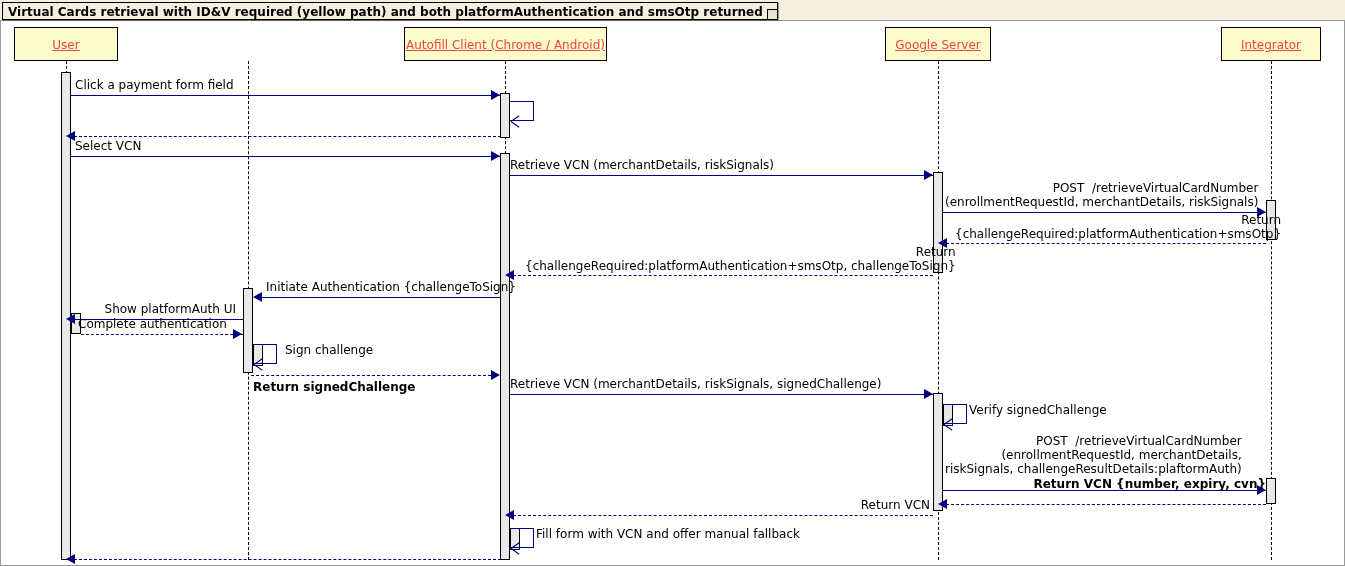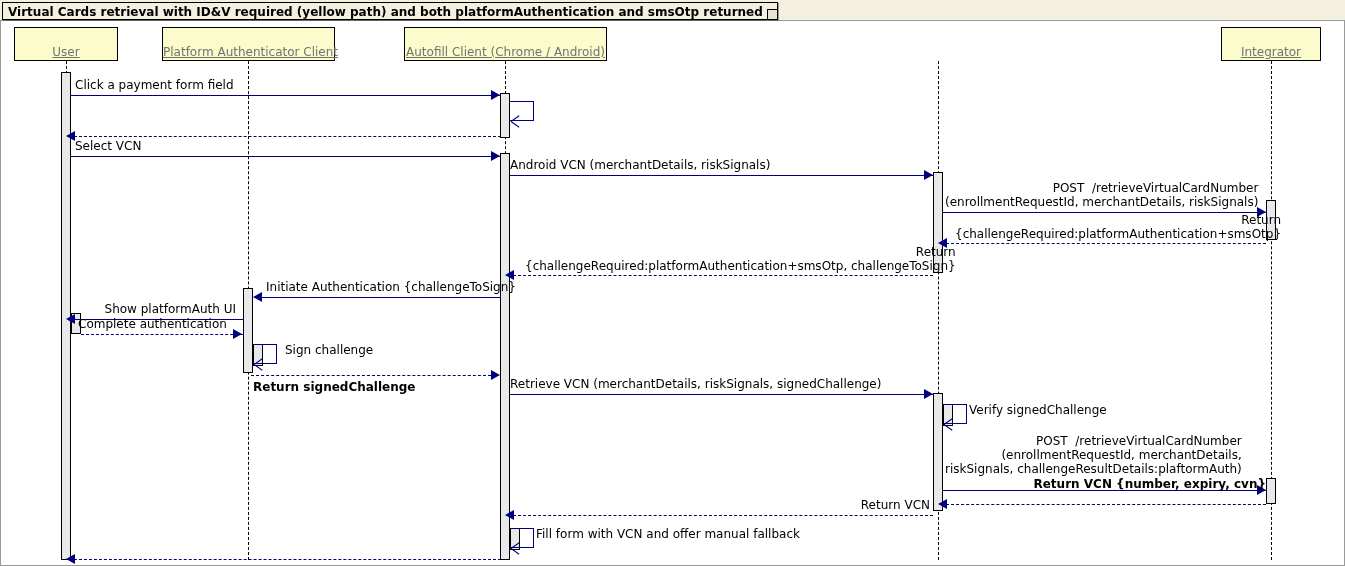--- a/index.html
+++ b/index.html
@@ -15,22 +15,22 @@
       background:#f3f0e0;border:1px solid #000;box-sizing:border-box;
       padding:1px 14px 1px 5px;font-size:12px;font-weight:bold;color:#000;
       white-space:nowrap;line-height:16px;
       box-shadow:1px 1px 0 rgba(0,0,0,0.35);}
   .frame-tab .fold{position:absolute;right:0;bottom:0;width:9px;height:9px;
       border-left:1px solid #000;border-top:1px solid #000;background:#e7e3cf;}
 
   
   .participant{position:absolute;background:#fbfbcc;border:1px solid #000;
       box-sizing:border-box;text-align:center;}
-  .participant span{display:inline-block;font-size:12px;color:#737373;
-      text-decoration:underline;line-height:14px;margin-top:17px;white-space:nowrap;}
+  .participant span{display:inline-block;font-size:12px;color:#ef4444;
+      text-decoration:underline;line-height:14px;margin-top:10px;white-space:nowrap;}
 
   
   .lifeline{position:absolute;width:0;border-left:1px dashed #000;}
 
   
   .activation{position:absolute;width:10px;background:#e8e8e8;
       border:1px solid #000;box-sizing:border-box;}
 
   
   .msg{position:absolute;height:0;border-top:1px solid #00007f;}
@@ -63,25 +63,25 @@
   <div class="frame-border"></div>
   <div class="frame-head"></div>
   <div class="frame-tab">
     <span>Virtual Cards retrieval with ID&amp;V required (yellow path) and both platformAuthentication and smsOtp returned</span>
     <span class="fold"></span>
   </div>
 
   <div class="participant" style="left:14px;top:27px;width:104px;height:34px;">
     <span>User</span>
   </div>
-  <div class="participant" style="left:162px;top:27px;width:173px;height:34px;">
-    <span>Platform Authenticator Client</span>
-  </div>
   <div class="participant" style="left:404px;top:27px;width:203px;height:34px;">
     <span>Autofill Client (Chrome / Android)</span>
+  </div>
+  <div class="participant" style="left:885px;top:27px;width:106px;height:34px;">
+    <span>Google Server</span>
   </div>
   <div class="participant" style="left:1221px;top:27px;width:100px;height:34px;">
     <span>Integrator</span>
   </div>
 
   <div class="lifeline" style="left:66px;top:61px;height:499px;"></div>
   <div class="lifeline" style="left:248px;top:61px;height:499px;"></div>
   <div class="lifeline" style="left:505px;top:61px;height:499px;"></div>
   <div class="lifeline" style="left:938px;top:61px;height:499px;"></div>
   <div class="lifeline" style="left:1271px;top:61px;height:499px;"></div>
@@ -110,21 +110,21 @@
   <div class="selfloop" style="left:510px;top:101px;width:24px;height:20px;"></div>
   <div class="selfarrow" style="left:511px;top:117px;"></div>
 
   <div class="msg dashed" style="left:74px;top:136px;width:427px;"></div>
   <div class="arrow left" style="left:66px;top:131px;"></div>
 
   <div class="label" style="left:75px;top:139px;">Select VCN</div>
   <div class="msg" style="left:71px;top:156px;width:430px;"></div>
   <div class="arrow right" style="left:491px;top:151px;"></div>
 
-  <div class="label" style="left:510px;top:158px;">Android VCN (merchantDetails, riskSignals)</div>
+  <div class="label" style="left:510px;top:158px;">Retrieve VCN (merchantDetails, riskSignals)</div>
   <div class="msg" style="left:510px;top:175px;width:424px;"></div>
   <div class="arrow right" style="left:924px;top:170px;"></div>
 
   <div class="label" style="left:945px;top:181px;">POST  /retrieveVirtualCardNumber
 (enrollmentRequestId, merchantDetails, riskSignals)</div>
   <div class="msg" style="left:943px;top:212px;width:324px;"></div>
   <div class="arrow right" style="left:1257px;top:207px;"></div>
 
   <div class="label right-align" style="left:955px;top:213px;">Return
 {challengeRequired:platformAuthentication+smsOtp}</div>

